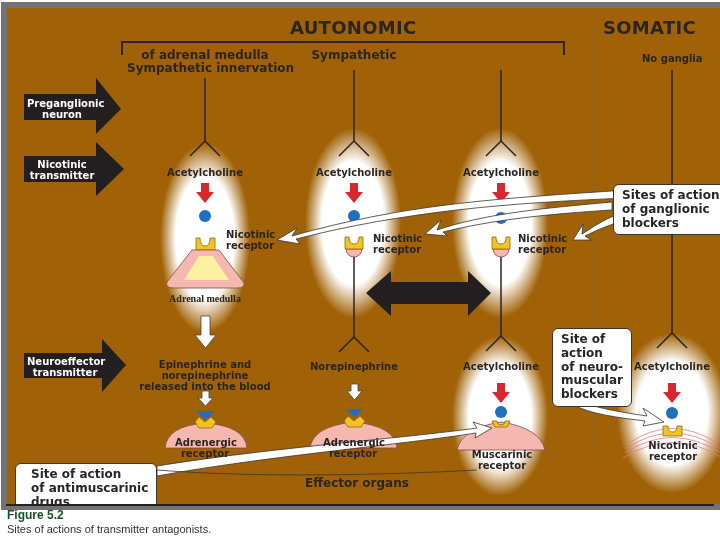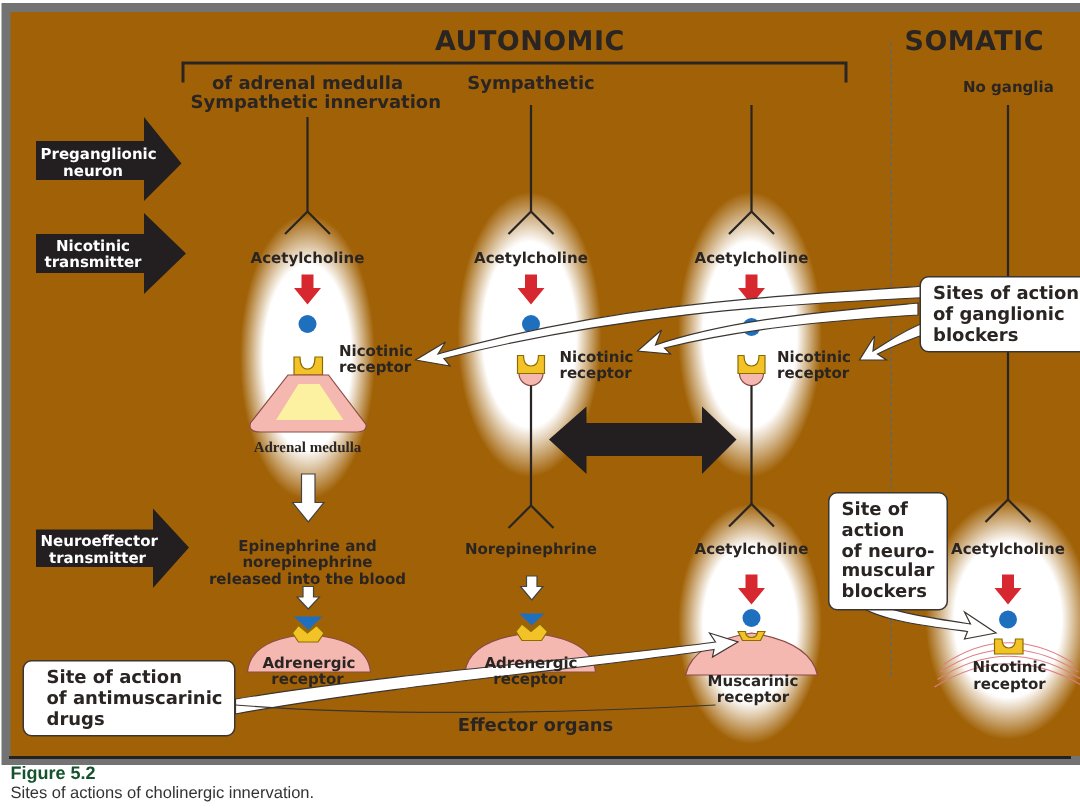--- a/index.html
+++ b/index.html
@@ -184,29 +184,29 @@
     <div>receptor</div>
   </div>
 
   <div class="lbl bigorgan" style="left:290px;top:469px;width:120px;">Effector organs</div>
 
   <div class="callout" style="left:606px;top:176px;">
     <div>Sites of action</div>
     <div>of ganglionic</div>
     <div>blockers</div>
   </div>
-  <div class="callout" style="left:8px;top:432px;padding-left:15px;">
+  <div class="callout" style="left:8px;top:455px;padding-left:15px;">
     <div>Site of action</div>
     <div>of antimuscarinic</div>
     <div>drugs</div>
   </div>
   <div class="callout" style="left:545px;top:320px;">
     <div>Site of</div>
     <div>action</div>
     <div>of neuro-</div>
     <div>muscular</div>
     <div>blockers</div>
   </div>
 </div>
 
 <div id="caption-rule"></div>
 <div id="caption-title">Figure 5.2</div>
-<div id="caption-text">Sites of actions of cholinergic innervation.</div>
+<div id="caption-text">Sites of actions of transmitter antagonists.</div>
 
 </body></html>

